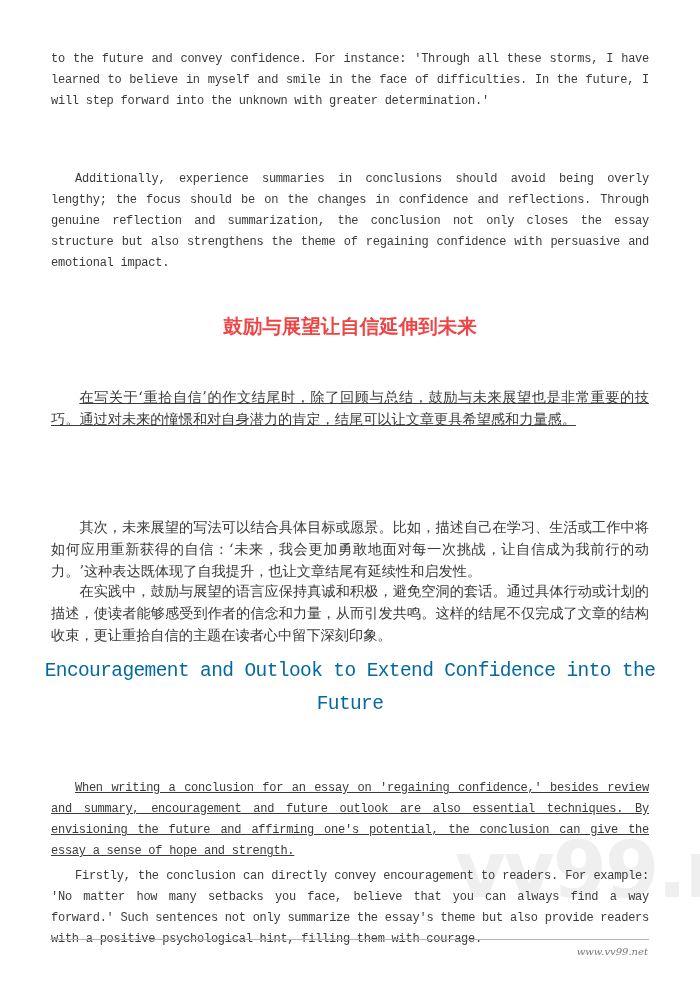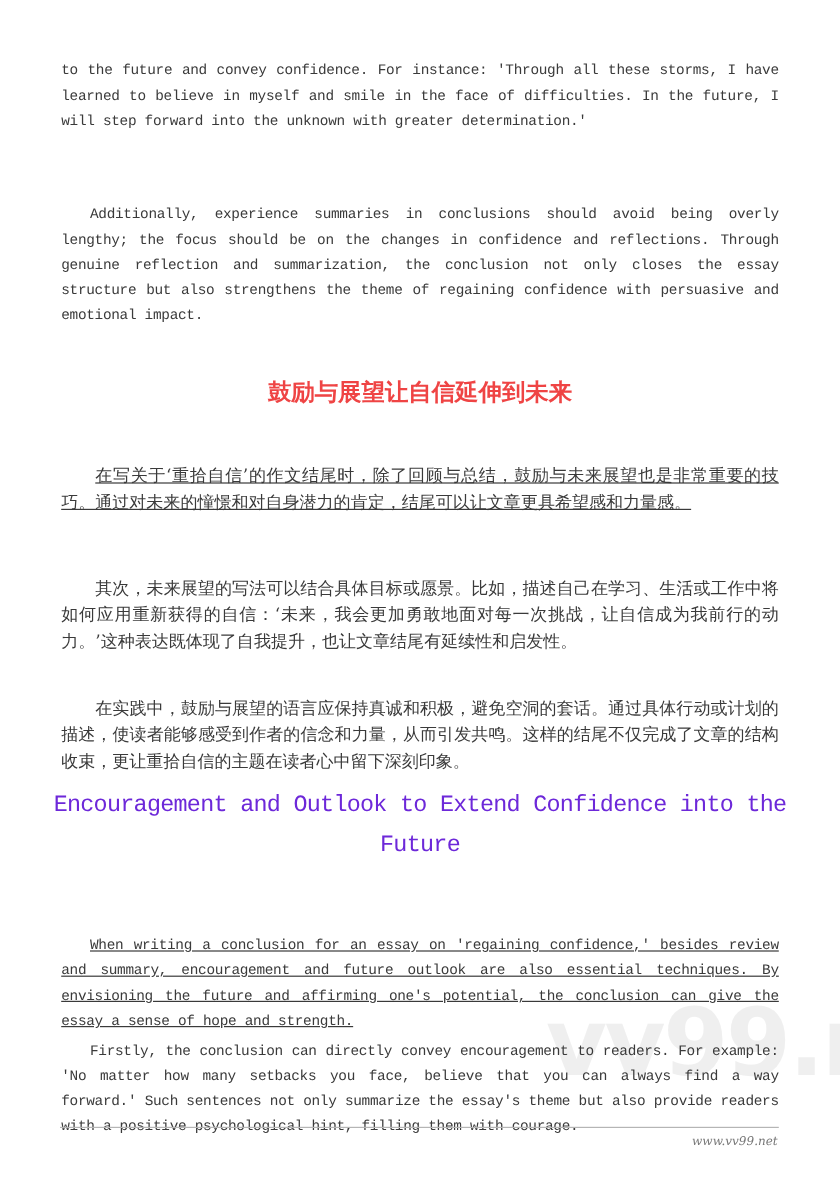--- a/index.html
+++ b/index.html
@@ -3,39 +3,39 @@
 <meta charset="utf-8">
 <style>
   html, body { margin: 0; padding: 0; background: #ffffff; }
   body { width: 700px; height: 989px; position: relative; overflow: hidden; color: #3a3a3a; }
   .page { position: absolute; left: 0; top: 0; width: 700px; height: 989px; }
   .en { font-family: "Liberation Mono", "DejaVu Sans Mono", monospace; font-size: 12px; line-height: 21px; letter-spacing: -0.25px; text-align: justify; margin: 0; }
   .cn { font-family: "DejaVu Serif", "Liberation Serif", serif; font-size: 14.2px; line-height: 22px; text-align: justify; margin: 0; }
   .block { position: absolute; left: 51px; width: 598px; }
   .indent { text-indent: 2em; margin-top: 40px; }
   .h-cn { position: absolute; left: 0; width: 700px; text-align: center; font-family: "DejaVu Sans", sans-serif; font-weight: bold; font-size: 19.5px; color: #ef4444; top: 313px; }
-  .h-en { position: absolute; left: 40px; width: 620px; text-align: center; font-family: "Liberation Mono", "DejaVu Sans Mono", monospace; font-size: 19.5px; line-height: 33px; color: #6d28d9; top: 655px; letter-spacing: -0.6px; }
+  .h-en { position: absolute; left: 40px; width: 620px; text-align: center; font-family: "Liberation Mono", "DejaVu Sans Mono", monospace; font-size: 19.5px; line-height: 33px; color: #0369a1; top: 655px; letter-spacing: -0.6px; }
   .rule { position: absolute; left: 50px; top: 939px; width: 599px; height: 1px; background: #b5b5b5; }
   .footer-url { position: absolute; right: 52px; top: 946px; font-family: "DejaVu Serif", serif; font-style: italic; font-size: 10px; color: #777; }
   .watermark { position: absolute; left: 455px; top: 825px; font-family: "DejaVu Sans", sans-serif; font-weight: bold; font-size: 78px; color: rgba(225,225,225,0.55); letter-spacing: -2px; pointer-events: none; }
 </style>
 </head>
 <body>
 
 <div class="page">
 
   <div class="watermark">vv99.net</div>
 
   <p class="en block" style="top:49px;">to the future and convey confidence. For instance: 'Through all these storms, I have learned to believe in myself and smile in the face of difficulties. In the future, I will step forward into the unknown with greater determination.'</p>
   <p class="en block indent" style="top:129px;">Additionally, experience summaries in conclusions should avoid being overly lengthy; the focus should be on the changes in confidence and reflections. Through genuine reflection and summarization, the conclusion not only closes the essay structure but also strengthens the theme of regaining confidence with persuasive and emotional impact.</p>
 
   <div class="h-cn">鼓励与展望让自信延伸到未来</div>
 
   <p class="cn block indent" style="top:346px;text-decoration:underline;">在写关于‘重拾自信’的作文结尾时，除了回顾与总结，鼓励与未来展望也是非常重要的技巧。通过对未来的憧憬和对自身潜力的肯定，结尾可以让文章更具希望感和力量感。</p>
-  <p class="cn block indent" style="top:440px;">其次，未来展望的写法可以结合具体目标或愿景。比如，描述自己在学习、生活或工作中将如何应用重新获得的自信：‘未来，我会更加勇敢地面对每一次挑战，让自信成为我前行的动力。’这种表达既体现了自我提升，也让文章结尾有延续性和启发性。</p>
+  <p class="cn block indent" style="top:476px;">其次，未来展望的写法可以结合具体目标或愿景。比如，描述自己在学习、生活或工作中将如何应用重新获得的自信：‘未来，我会更加勇敢地面对每一次挑战，让自信成为我前行的动力。’这种表达既体现了自我提升，也让文章结尾有延续性和启发性。</p>
   <p class="cn block indent" style="top:540px;">在实践中，鼓励与展望的语言应保持真诚和积极，避免空洞的套话。通过具体行动或计划的描述，使读者能够感受到作者的信念和力量，从而引发共鸣。这样的结尾不仅完成了文章的结构收束，更让重拾自信的主题在读者心中留下深刻印象。</p>
 
   <div class="h-en">Encouragement and Outlook to Extend Confidence into the Future</div>
 
   <p class="en block indent" style="top:738px;text-decoration:underline;">When writing a conclusion for an essay on 'regaining confidence,' besides review and summary, encouragement and future outlook are also essential techniques. By envisioning the future and affirming one's potential, the conclusion can give the essay a sense of hope and strength.</p>
   <p class="en block indent" style="top:826px;">Firstly, the conclusion can directly convey encouragement to readers. For example: 'No matter how many setbacks you face, believe that you can always find a way forward.' Such sentences not only summarize the essay's theme but also provide readers with a positive psychological hint, filling them with courage.</p>
 
   <div class="rule"></div>
   <div class="footer-url">www.vv99.net</div>
 </div>

